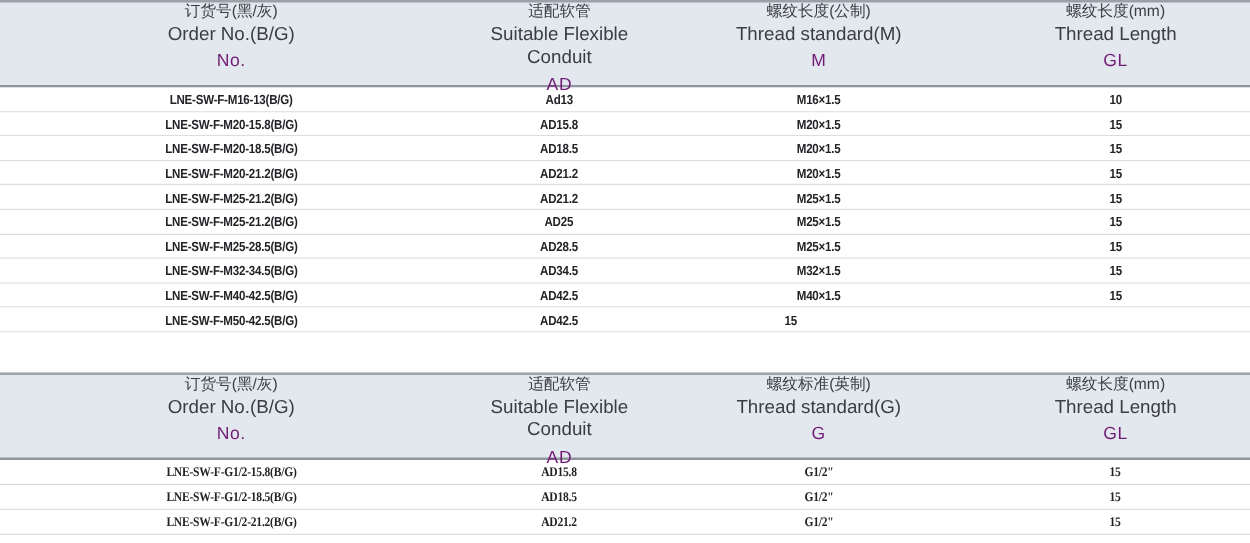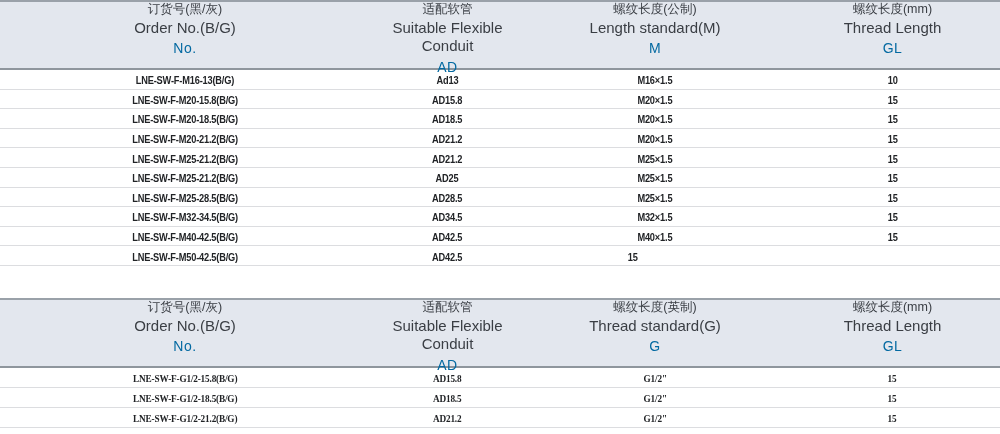--- a/index.html
+++ b/index.html
@@ -24,21 +24,21 @@
   }
   .th {
     display: flex;
     flex-direction: column;
     justify-content: flex-start;
     text-align: center;
     line-height: 1.25;
   }
   .cn   { font-size: 12.5px; color: #3a3e44; }
   .en   { font-size: 15px; color: #3a3e44; margin-top: 1px; }
-  .code { font-size: 14px;   color: #0369a1; letter-spacing: 0.5px; margin-top: 3px; }
+  .code { font-size: 14px;   color: #701a75; letter-spacing: 0.5px; margin-top: 3px; }
 
   .c1 { width: 37%; }
   .c2 { width: 15.5%; }
   .c3 { width: 26%; }
   .c4 { width: 21.5%; }
 
   .tbody { width: 100%; }
   .trow {
     display: flex;
     align-items: center;
@@ -73,21 +73,21 @@
         <span class="en">Order No.(B/G)</span>
         <span class="code">No.</span>
       </div>
       <div class="th c2">
         <span class="cn">适配软管</span>
         <span class="en">Suitable Flexible Conduit</span>
         <span class="code">AD</span>
       </div>
       <div class="th c3">
         <span class="cn">螺纹长度(公制)</span>
-        <span class="en">Length standard(M)</span>
+        <span class="en">Thread standard(M)</span>
         <span class="code">M</span>
       </div>
       <div class="th c4">
         <span class="cn">螺纹长度(mm)</span>
         <span class="en">Thread Length</span>
         <span class="code">GL</span>
       </div>
     </div>
     <div class="tbody">
         <div class="trow">
@@ -160,21 +160,21 @@
         <span class="cn">订货号(黑/灰)</span>
         <span class="en">Order No.(B/G)</span>
         <span class="code">No.</span>
       </div>
       <div class="th c2">
         <span class="cn">适配软管</span>
         <span class="en">Suitable Flexible Conduit</span>
         <span class="code">AD</span>
       </div>
       <div class="th c3">
-        <span class="cn">螺纹长度(英制)</span>
+        <span class="cn">螺纹标准(英制)</span>
         <span class="en">Thread standard(G)</span>
         <span class="code">G</span>
       </div>
       <div class="th c4">
         <span class="cn">螺纹长度(mm)</span>
         <span class="en">Thread Length</span>
         <span class="code">GL</span>
       </div>
     </div>
     <div class="tbody">

